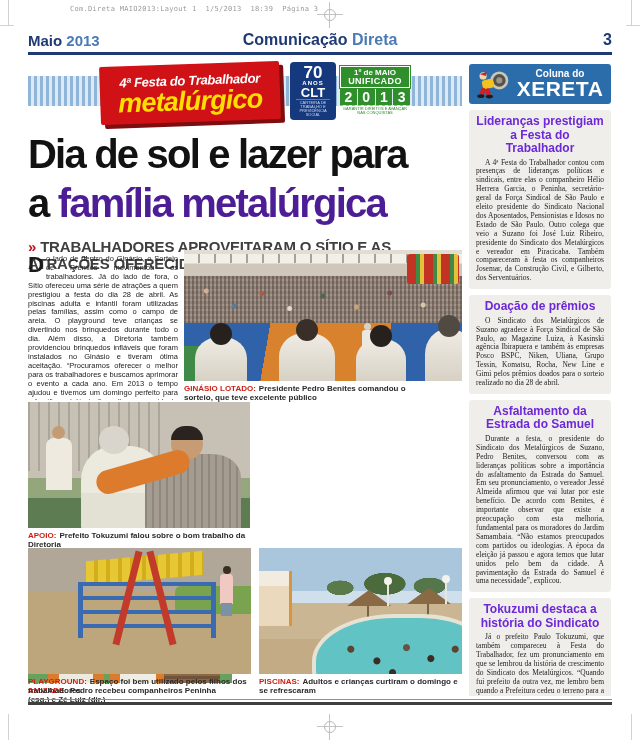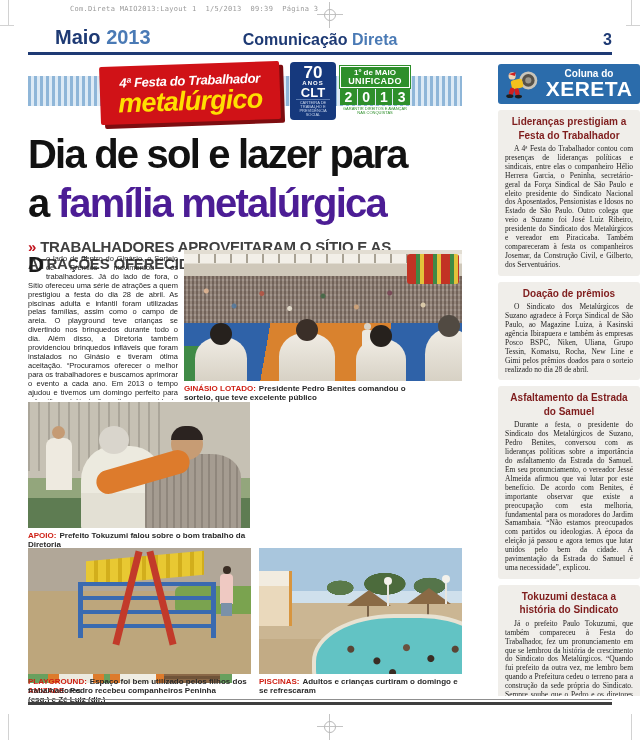--- a/index.html
+++ b/index.html
@@ -11,21 +11,21 @@
              font-size:7px;color:#9a9a9a;letter-spacing:.3px;white-space:pre;}
   .regmark{position:absolute;width:26px;height:26px;}
   .regmark .c{position:absolute;left:7px;top:7px;width:10px;height:10px;border:1px solid #b9b9b9;border-radius:50%;}
   .regmark .h{position:absolute;left:0;top:12px;width:26px;height:1px;background:#c4c4c4;}
   .regmark .v{position:absolute;left:12px;top:0;width:1px;height:26px;background:#c4c4c4;}
   .cropline{position:absolute;background:#d2d2d2;}
 
   
   .masthead{position:absolute;left:28px;top:30px;width:584px;height:22px;
             border-bottom:3px solid #1e3a74;display:flex;align-items:flex-end;}
-  .m-left{position:absolute;left:0;bottom:3px;font-size:20px;font-weight:bold;color:#1e3a74;margin-left:27px;}
+  .m-left{position:absolute;left:0;bottom:3px;font-size:15px;font-weight:bold;color:#1e3a74;}
   .m-left .yr{color:#4a7ab5;}
   .m-center{position:absolute;left:0;right:0;bottom:3px;text-align:center;font-size:16px;font-weight:bold;color:#1e3a74;}
   .m-center .lt{color:#4a7ab5;}
   .m-right{position:absolute;right:0;bottom:3px;font-size:16px;font-weight:bold;color:#1e3a74;}
 
   
   .banner{position:absolute;left:28px;top:62px;width:434px;height:66px;}
   .stripes{position:absolute;left:0;top:14px;width:434px;height:30px;
            background:repeating-linear-gradient(90deg,#8fb6d8 0 3px,#ddeaf5 3px 6px);}
   .redbox{position:absolute;left:72px;top:2px;width:180px;height:58px;background:#d01217;
@@ -172,43 +172,43 @@
       radial-gradient(circle 3px at 80% 40%,#5a4535 0 3px,transparent 4px),
       radial-gradient(circle 3px at 44% 70%,#3a2d24 0 3px,transparent 4px);}
 
   
   .midrow,.botrow{position:absolute;left:28px;width:434px;display:flex;gap:8px;}
   .midrow{top:402px;flex-direction:column;}
   .botrow{top:548px;}
   .fig{display:block;margin:0;}
 
   
-  .xcol{position:absolute;left:498px;top:64px;width:142px;height:632px;overflow:hidden;}
+  .xcol{position:absolute;left:469px;top:64px;width:142px;height:632px;overflow:hidden;}
   .xhead{height:40px;background:#2b6cab;border-radius:3px;display:flex;align-items:center;
          padding:0 6px;box-sizing:border-box;margin-bottom:6px;}
   .xmascot{width:36px;height:32px;flex:0 0 auto;margin-right:4px;}
   .xtitles{flex:1;text-align:center;color:#fff;}
   .xkicker{font-size:10px;font-weight:bold;line-height:10px;}
   .xname{font-size:21px;font-weight:bold;line-height:20px;letter-spacing:.5px;}
   .xart{background:#f0eeea;border-radius:3px;padding:5px 7px 6px;margin-bottom:6px;}
-  .xart h3{margin:0 0 3px;font-size:10px;line-height:13.5px;text-align:center;color:#7f1d1d;
+  .xart h3{margin:0 0 3px;font-size:12px;line-height:13.5px;text-align:center;color:#6d28d9;
            font-family:"Liberation Sans",sans-serif;}
   .xart p{margin:0;font-family:"Liberation Serif",serif;font-size:7.5px;line-height:8.9px;
           text-align:justify;text-indent:9px;color:#1d1d1d;}
 
   
   .footrule{position:absolute;left:28px;top:699px;width:584px;height:2px;
             border-top:1.5px solid #8f8f8f;border-bottom:3.5px solid #3f3f3f;}
 </style>
 </head>
 <body>
 
 <div class="page">
 
-  <div class="printline">Com.Direta MAIO2013:Layout 1  1/5/2013  09:39  Página 3</div>
+  <div class="printline">Com.Direta MAIO2013:Layout 1  1/5/2013  18:39  Página 3</div>
   <div class="regmark" style="left:317px;top:2px;">
     <span class="h"></span>
     <span class="v"></span>
     <span class="c"></span>
   </div>
   <div class="regmark" style="left:317px;top:714px;">
     <span class="h"></span>
     <span class="v"></span>
     <span class="c"></span>
   </div>

